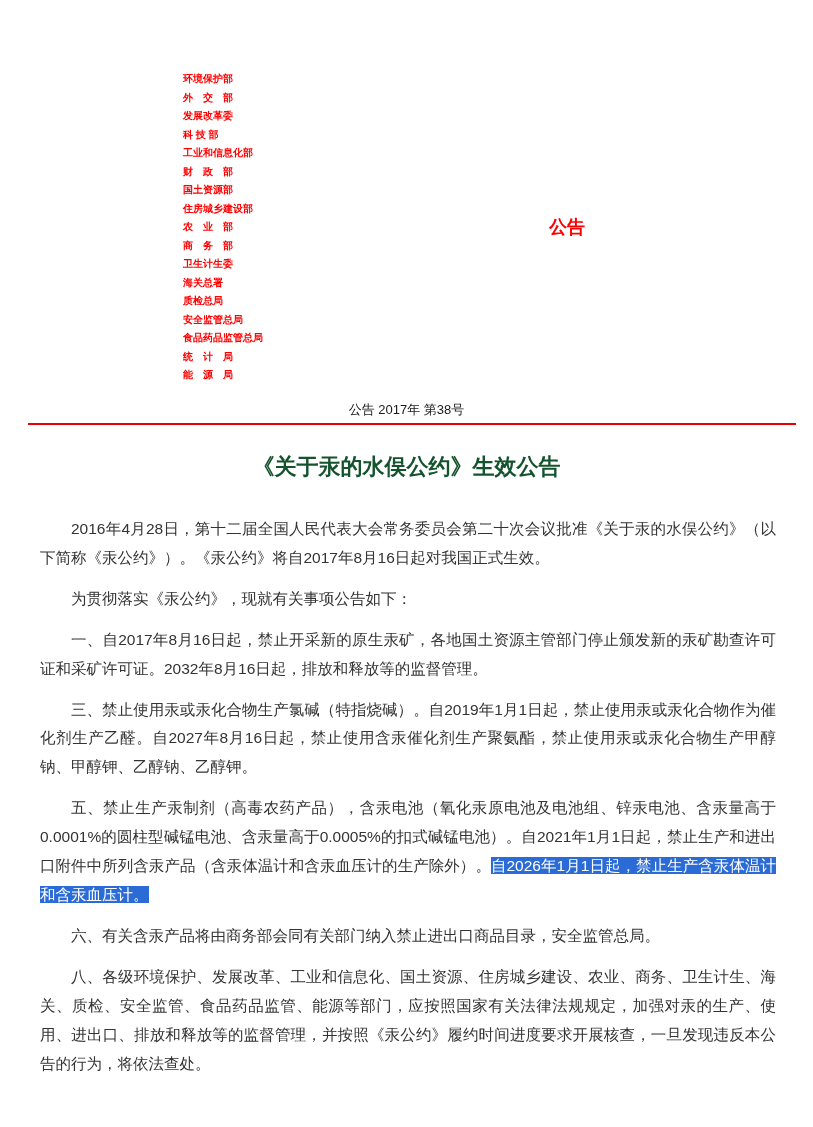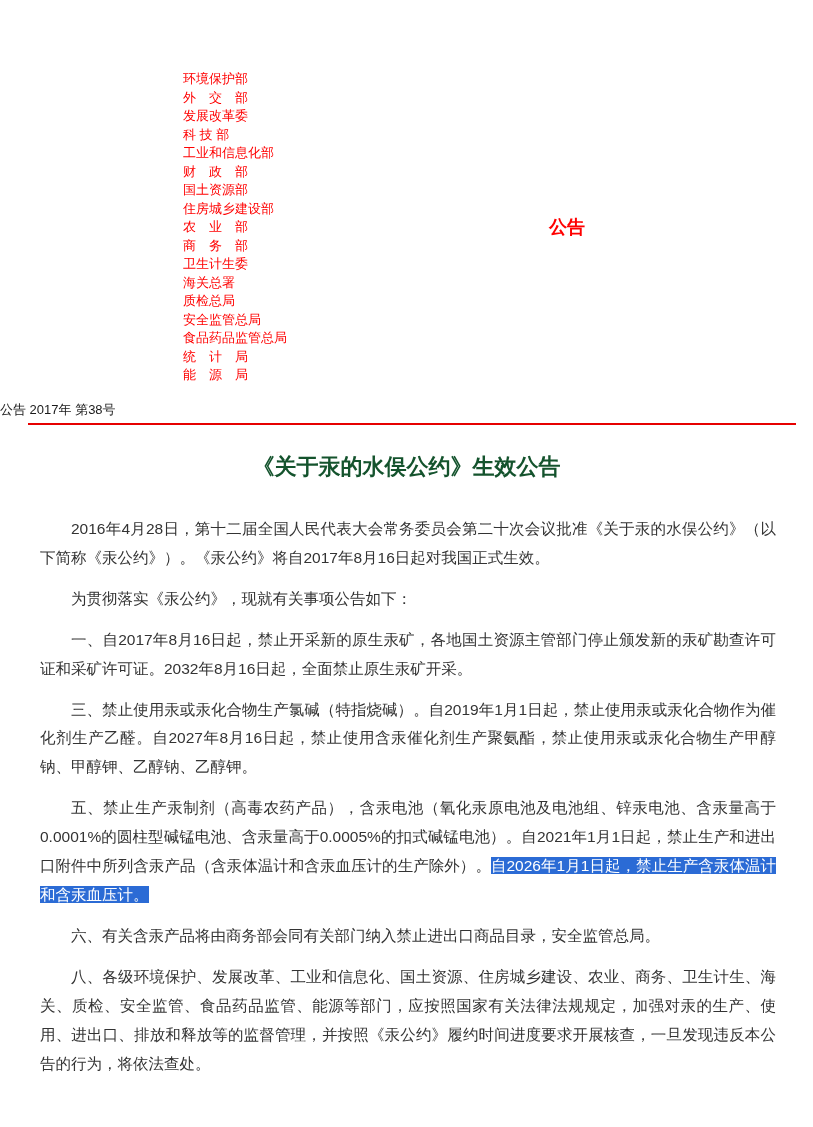--- a/index.html
+++ b/index.html
@@ -12,22 +12,22 @@
     overflow: hidden;
   }
   .page { position: absolute; inset: 0; }
 
   
   .dept-list {
     position: absolute;
     left: 183px;
     top: 70px;
     color: var(--red-text, #ff0000);
-    font-weight: normal;
-    font-size: 13px;
+    font-weight: bold;
+    font-size: 10px;
     line-height: 18.5px;
     white-space: pre;
   }
   .dept { height: 18.5px; }
 
   
   .right-label {
     position: absolute;
     left: 549px;
     top: 218px;
@@ -36,20 +36,21 @@
     font-size: 18px;
     line-height: 18.5px;
   }
 
   
   .doc-number {
     position: absolute;
     left: 0;
     top: 402px;
     width: 100%;
+    text-align: center;
     color: #1a1a1a;
     font-size: 13px;
     line-height: 16px;
   }
 
   
   .red-rule {
     position: absolute;
     left: 28px;
     top: 423px;
@@ -103,20 +104,20 @@
 
   <div class="doc-number">公告 2017年 第38号</div>
 
   <div class="red-rule"></div>
 
   <div class="doc-title">《关于汞的水俣公约》生效公告</div>
 
   <div class="doc-body">
       <p><span>2016年4月28日，第十二届全国人民代表大会常务委员会第二十次会议批准《关于汞的水俣公约》（以下简称《汞公约》）。《汞公约》将自2017年8月16日起对我国正式生效。</span></p>
       <p><span>为贯彻落实《汞公约》，现就有关事项公告如下：</span></p>
-      <p><span>一、自2017年8月16日起，禁止开采新的原生汞矿，各地国土资源主管部门停止颁发新的汞矿勘查许可证和采矿许可证。2032年8月16日起，全面禁止原生汞矿开采。</span></p>
+      <p><span>一、自2017年8月16日起，禁止开采新的原生汞矿，各地国土资源主管部门停止颁发新的汞矿勘查许可证和采矿许可证。2032年8月16日起，排放和释放等的监督管理。</span></p>
       <p><span>三、禁止使用汞或汞化合物生产氯碱（特指烧碱）。自2019年1月1日起，禁止使用汞或汞化合物作为催化剂生产乙醛。自2027年8月16日起，禁止使用含汞催化剂生产聚氨酯，禁止使用汞或汞化合物生产甲醇钠、甲醇钾、乙醇钠、乙醇钾。</span></p>
       <p><span>五、禁止生产汞制剂（高毒农药产品），含汞电池（氧化汞原电池及电池组、锌汞电池、含汞量高于0.0001%的圆柱型碱锰电池、含汞量高于0.0005%的扣式碱锰电池）。自2021年1月1日起，禁止生产和进出口附件中所列含汞产品（含汞体温计和含汞血压计的生产除外）。</span><span class="highlight">自2026年1月1日起，禁止生产含汞体温计和含汞血压计。</span></p>
       <p><span>六、有关含汞产品将由商务部会同有关部门纳入禁止进出口商品目录，安全监管总局。</span></p>
       <p><span>八、各级环境保护、发展改革、工业和信息化、国土资源、住房城乡建设、农业、商务、卫生计生、海关、质检、安全监管、食品药品监管、能源等部门，应按照国家有关法律法规规定，加强对汞的生产、使用、进出口、排放和释放等的监督管理，并按照《汞公约》履约时间进度要求开展核查，一旦发现违反本公告的行为，将依法查处。</span></p>
     </div>
 
 </div>
 
 </body></html>

